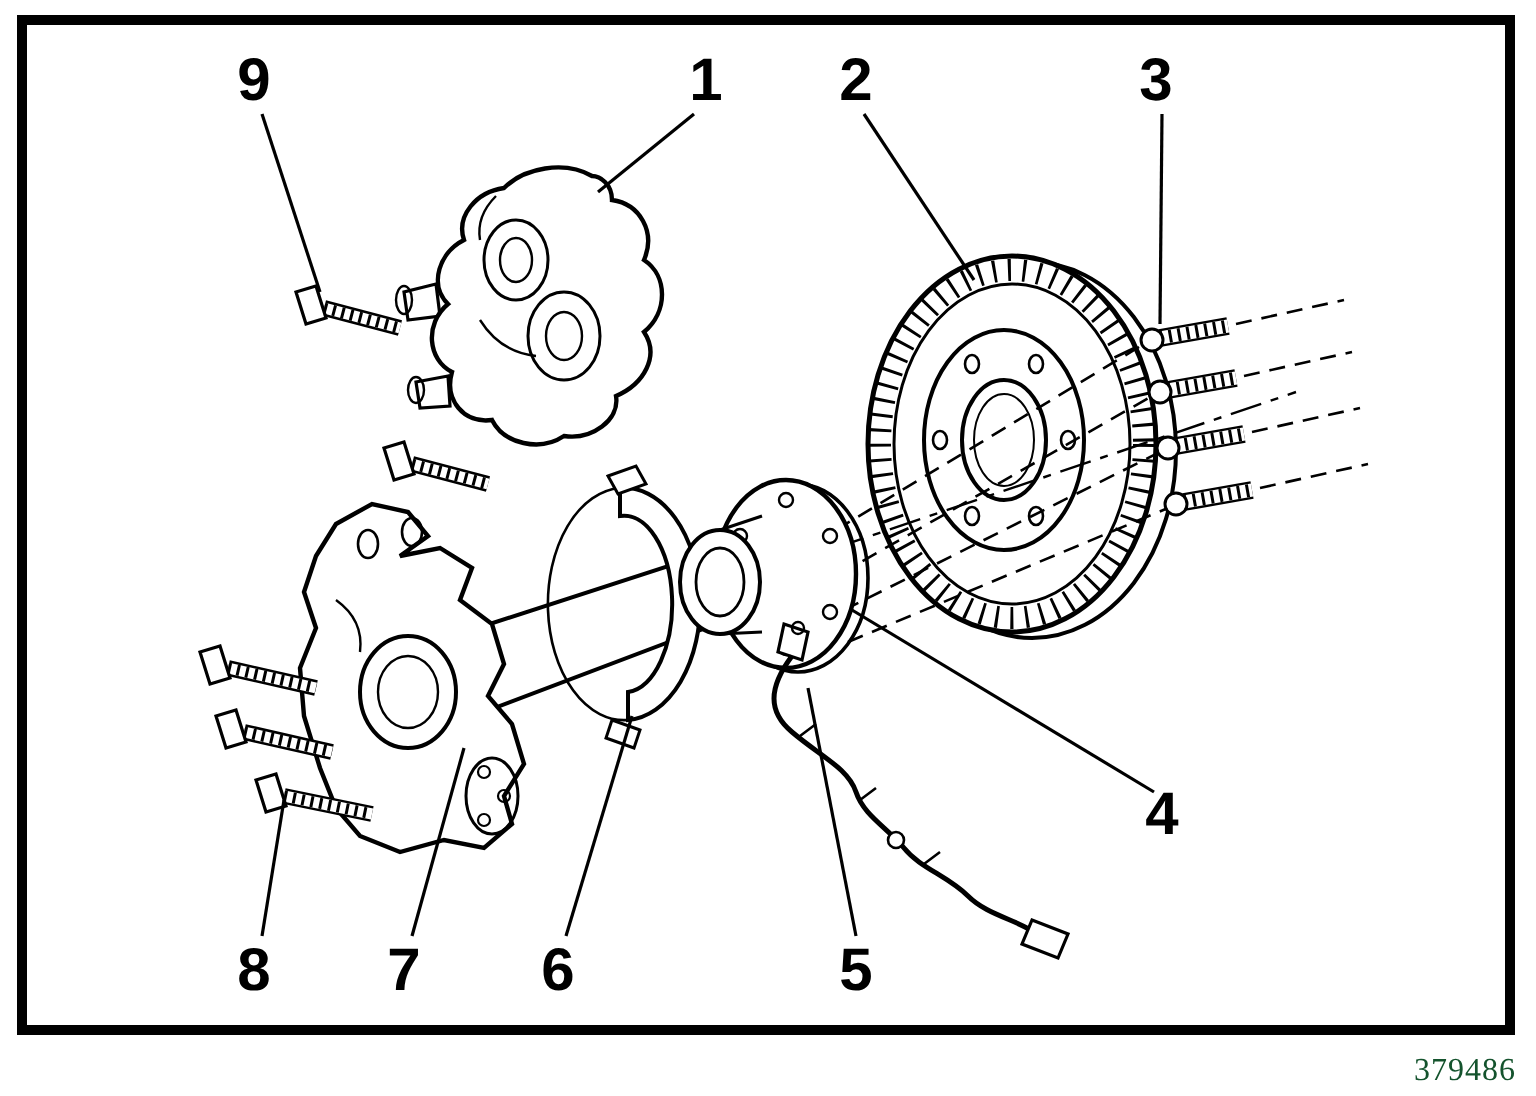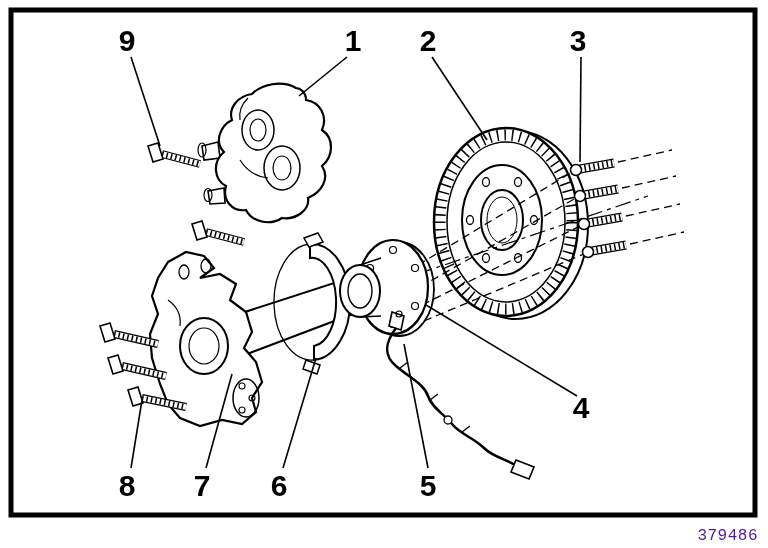--- a/index.html
+++ b/index.html
@@ -18,23 +18,23 @@
     font-weight:700;
     font-size:30px;
     color:#000;
     line-height:1;
     user-select:none;
   }
   .fig-number{
     position:absolute;
     right:10px;
     bottom:3px;
-    font-family:Liberation Mono, monospace;
+    font-family:Liberation Serif, serif;
     font-size:16px;
-    color:#4c1d95;
+    color:#14532d;
     letter-spacing:0.5px;
   }
 </style>
 </head>
 <body>
 
 <div id="stage">
 
   <svg id="diagram-svg" width="768" height="548" viewBox="0 0 768 548">
 

